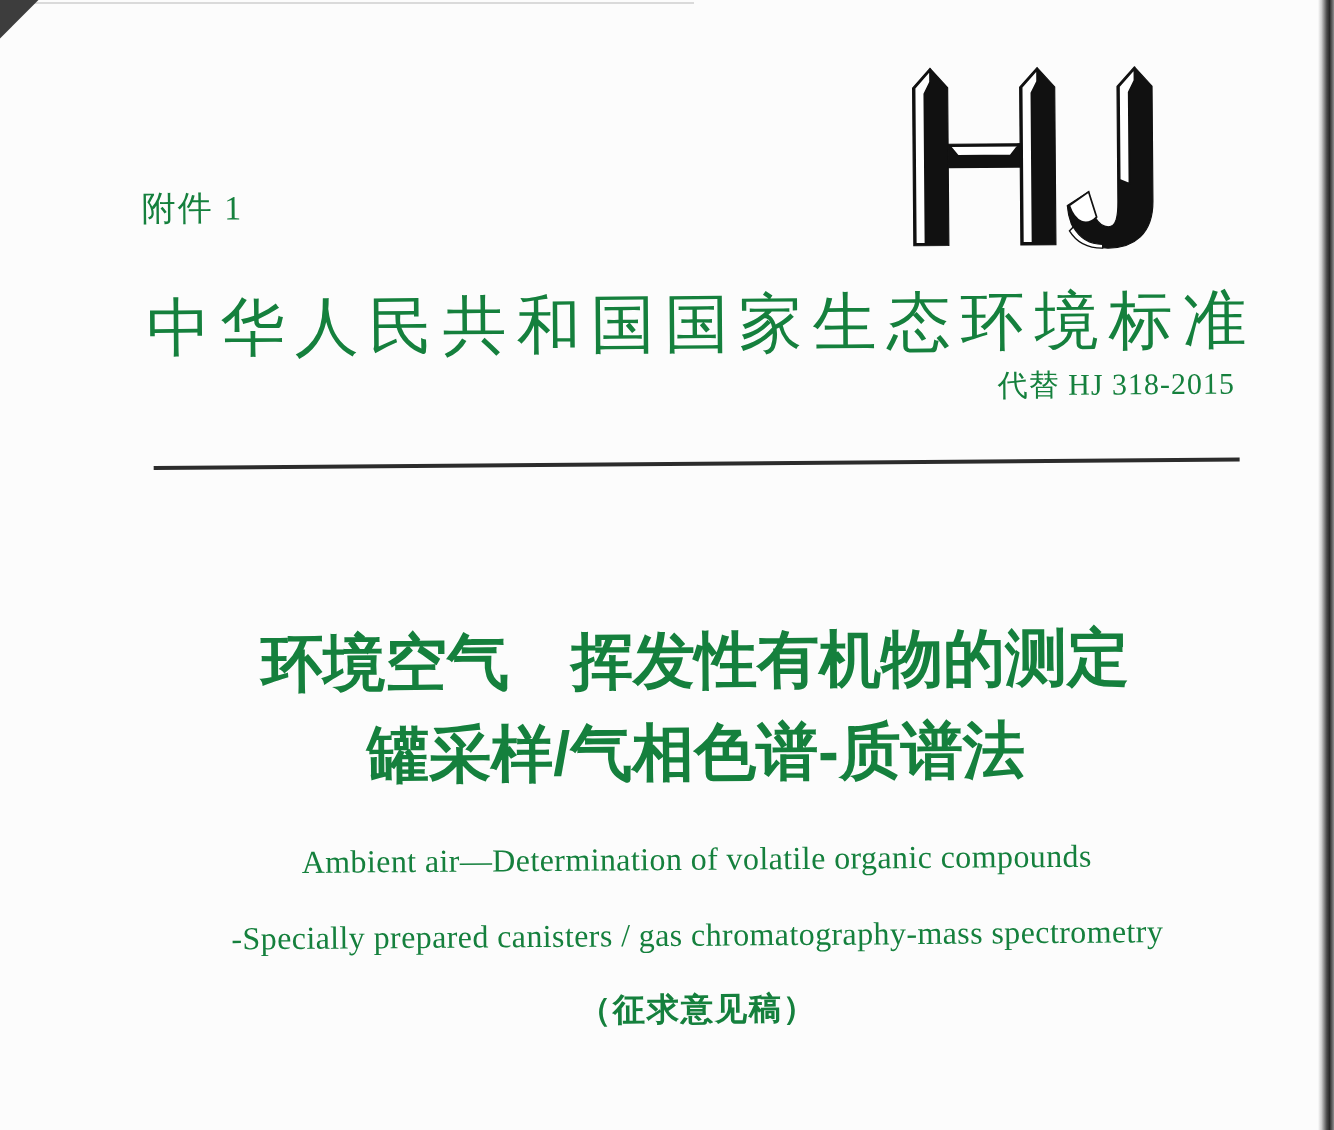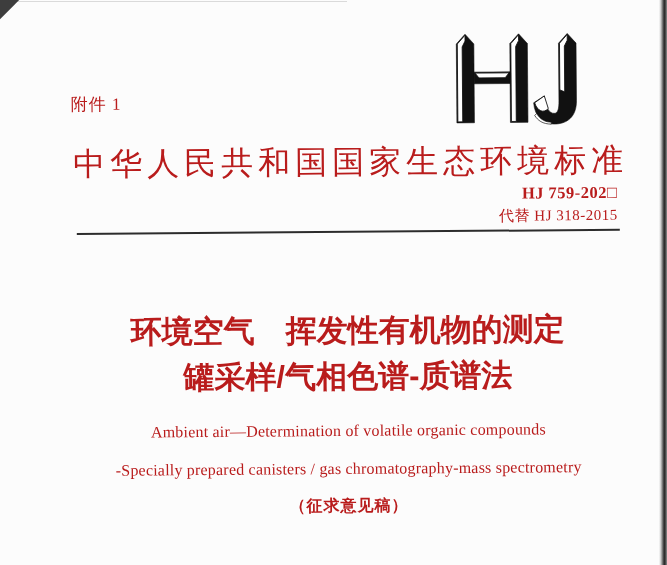--- a/index.html
+++ b/index.html
@@ -1,20 +1,20 @@
 <!DOCTYPE html>
 <html><head>
 <meta charset="utf-8">
 <style>
   html,body{margin:0;padding:0;background:#e8e8e8;}
   .screen{
     position:relative;width:667px;height:565px;overflow:hidden;
     background:#fcfcfc;
     font-family:"Liberation Serif","DejaVu Serif",serif;
-    color:#b91c1c;
+    color:#15803d;
   }
   .sheet{position:absolute;inset:0;transform:rotate(-0.45deg);transform-origin:50% 45%;}
 
   
   .scan-right{position:absolute;top:0;right:0;bottom:0;width:8px;
     background:linear-gradient(to right,rgba(0,0,0,0) 0%,#cccccc 22%,#4a4a4a 55%,#262626 72%,#8f8f8f 100%);}
   .corner-tl{position:absolute;left:-16px;top:-16px;width:30px;height:30px;
     background:#3d3d3d;transform:rotate(45deg);}
   .edge-top{position:absolute;top:1px;left:0;width:52%;height:1px;background:#dadada;}
 
@@ -71,21 +71,20 @@
                  C 106,84 107,79 107,71 Z" fill="#111" stroke="#111" stroke-width="0.6"></path>
         <polygon points="108,12 116,3 116,9 113,15 113,62 108,60" fill="#fff" stroke="#111" stroke-width="0.9"></polygon>
         <path d="M 82,73 L 92,66 L 96,79 C 91,84 85,82 82,73 Z" fill="#fff" stroke="#111" stroke-width="0.9"></path>
         <path d="M 84,84 C 88,91 94,93 99,93 L 99,95 C 90,95 85,91 82,86 Z" fill="#fff" stroke="#111" stroke-width="0.7"></path>
       </svg>
     </div>
 
     <div class="org-title">中华人民共和国国家生态环境标准</div>
 
     <div class="std-block">
-      <div class="std-no"><span>HJ 759-202</span><span class="year-box">□</span></div>
       <div class="std-replaces">代替 HJ 318-2015</div>
     </div>
 
     <div class="hrule"></div>
 
     <div class="centered cn-title-1">环境空气　挥发性有机物的测定</div>
     <div class="centered cn-title-2">罐采样/气相色谱-质谱法</div>
 
     <div class="centered en-title-1">Ambient air—Determination of volatile organic compounds</div>
     <div class="centered en-title-2">-Specially prepared canisters / gas chromatography-mass spectrometry</div>

